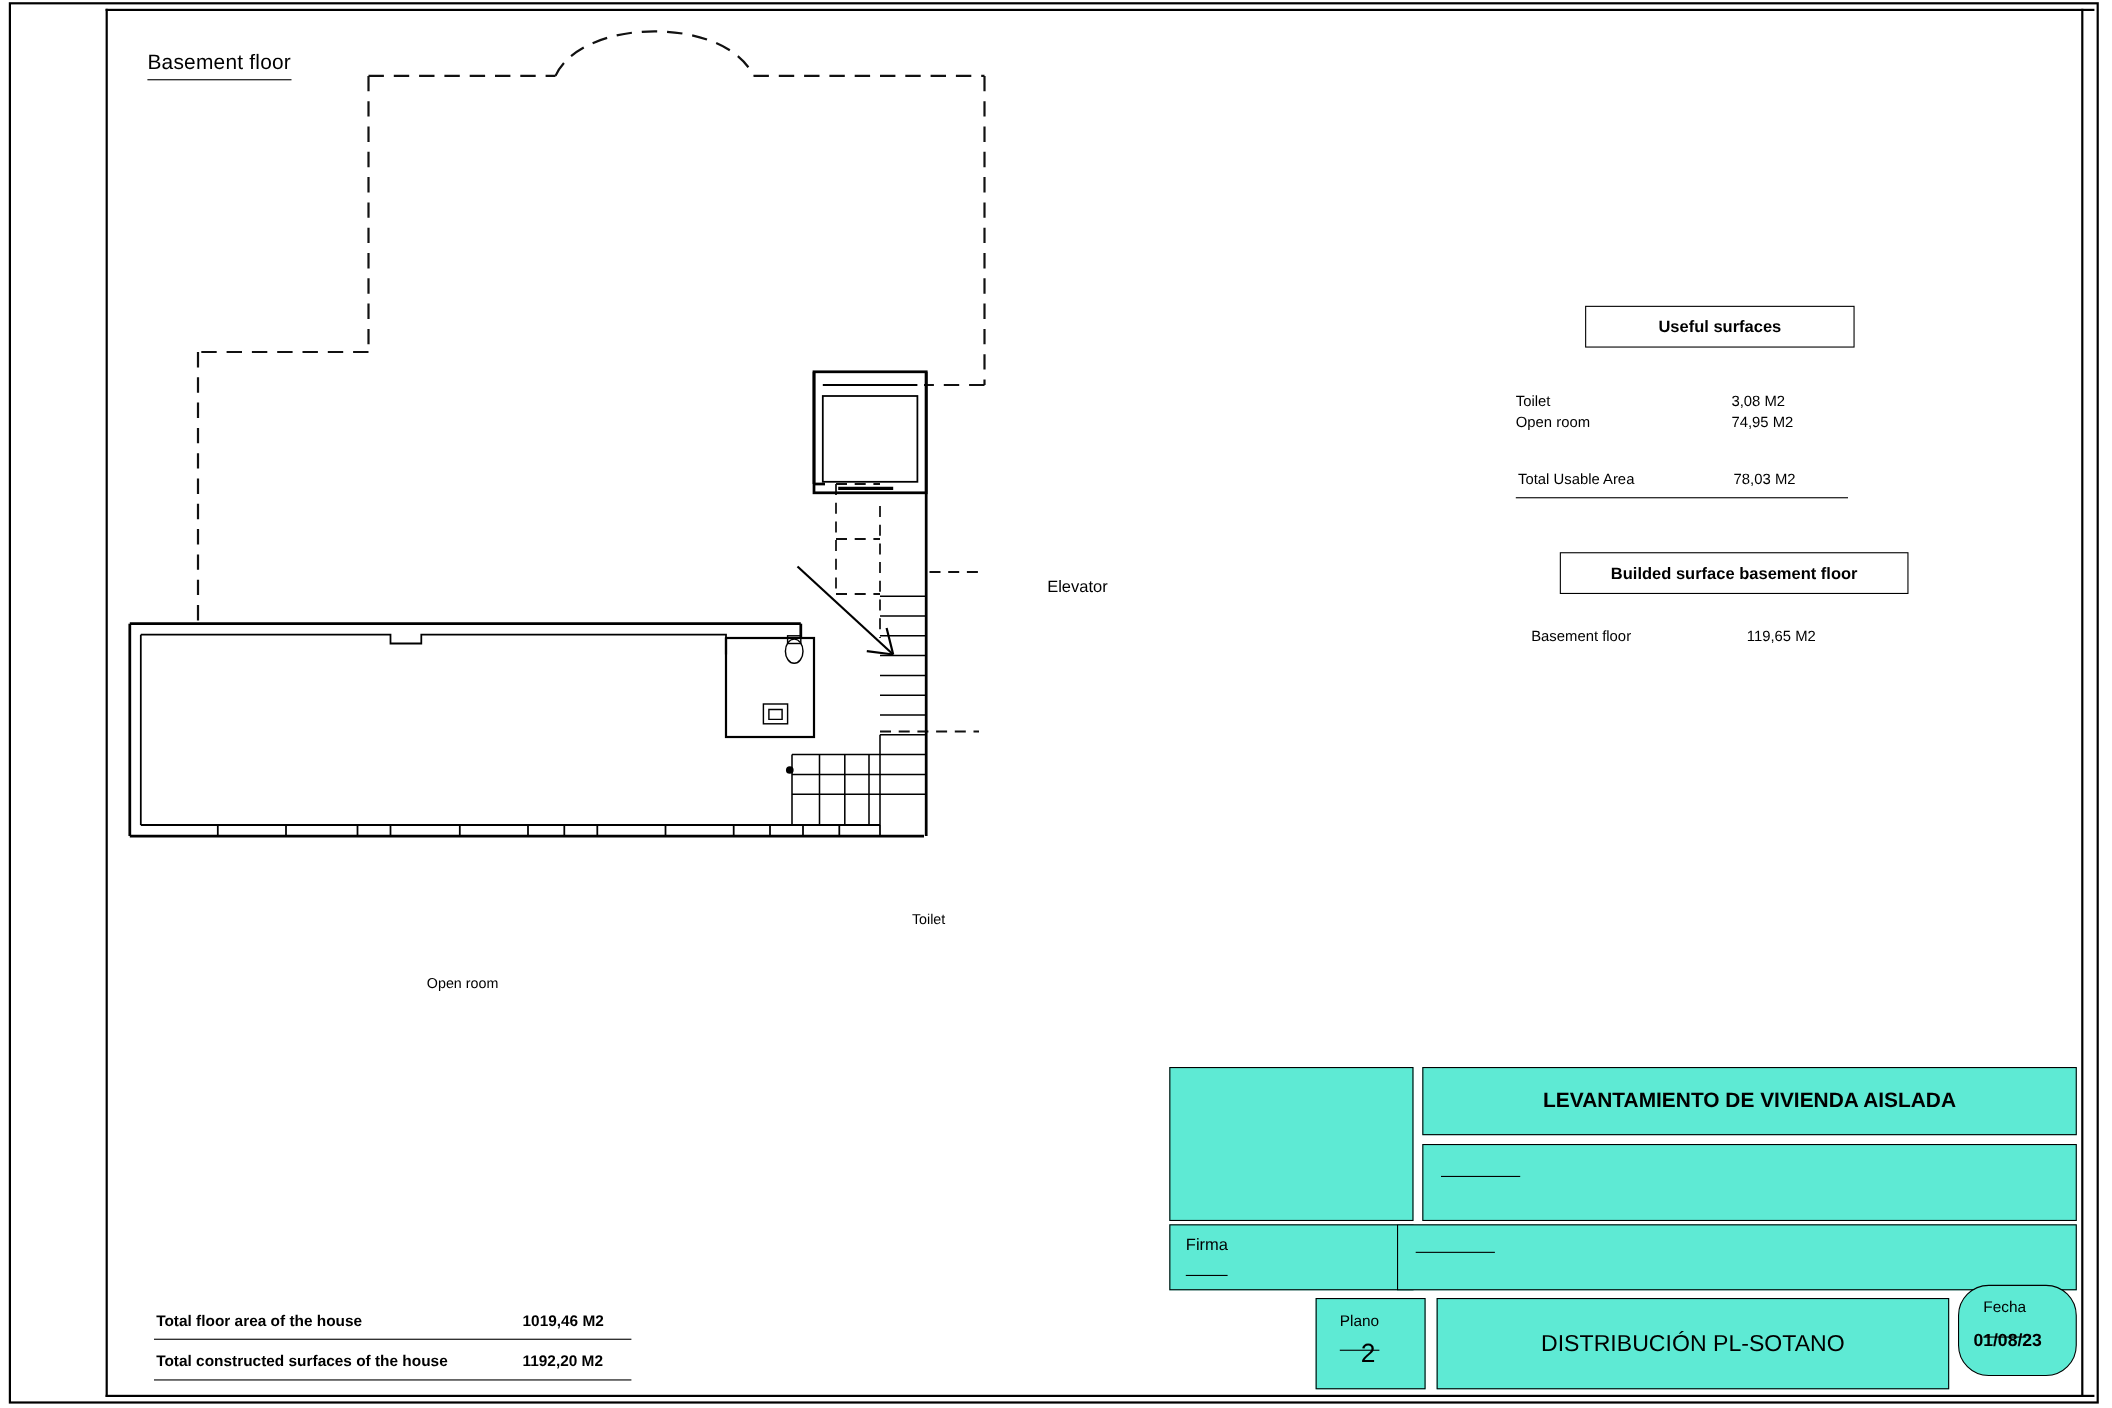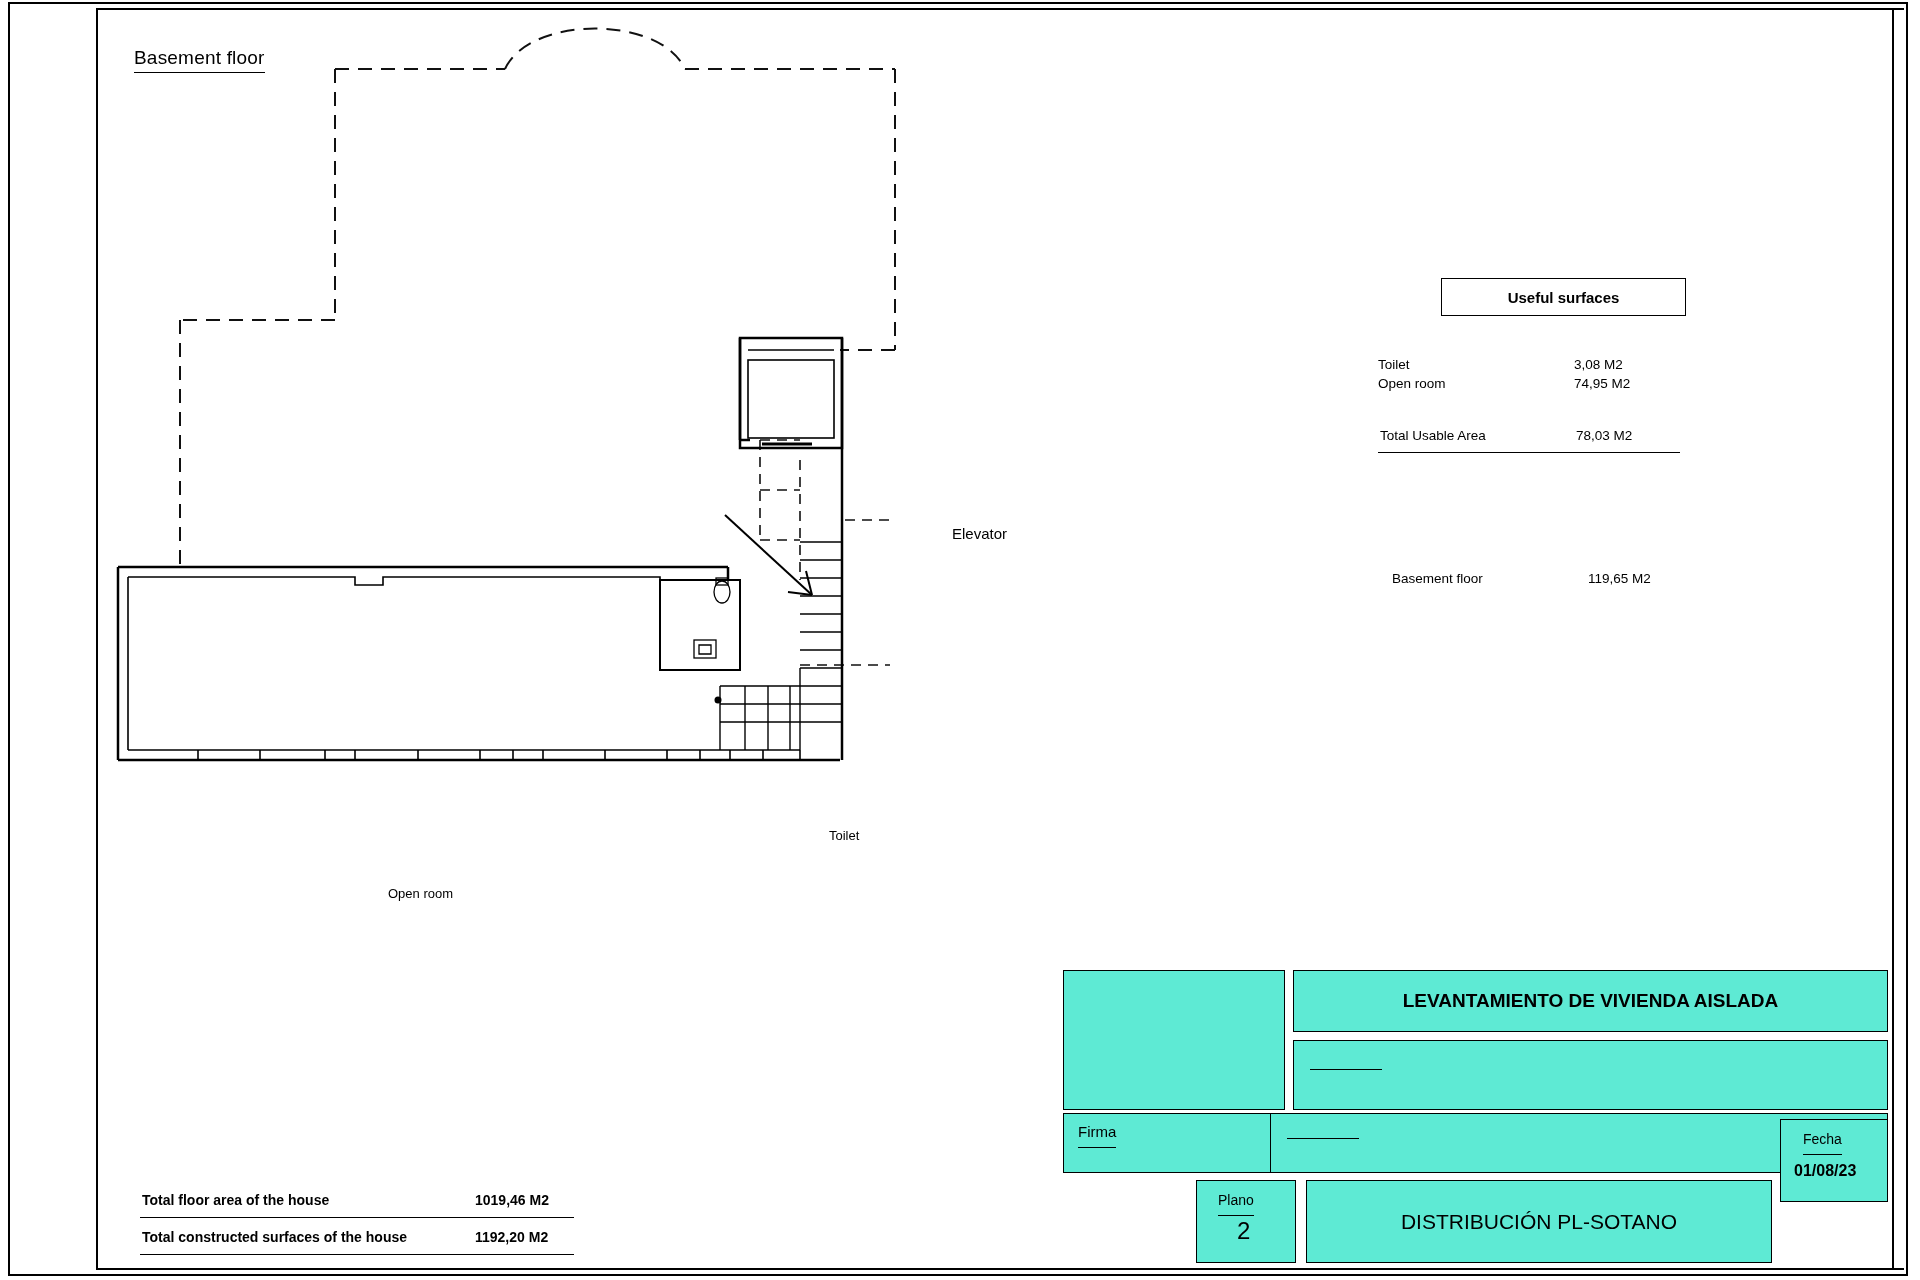--- a/index.html
+++ b/index.html
@@ -114,21 +114,21 @@
     white-space: nowrap;
   }
   .tb-center {
     display: flex;
     align-items: center;
     justify-content: center;
     text-align: center;
   }
   .underlined {
     border-bottom: 1.2px solid #000;
-    padding-bottom: 7px;
+    padding-bottom: 19px;
   }
   svg { display: block; }
 </style>
 </head>
 <body>
 
 <div id="sheet">
 
   <div class="frame-outer"></div>
   <div class="frame-inner"></div>
@@ -261,20 +261,21 @@
     <span class="lbl">Open room</span>
     <span class="val">74,95  M2</span>
   </div>
 
   <div class="legend-row" style="left:1380px; top:428px;">
     <span class="lbl legend-strong">Total Usable Area</span>
     <span class="val legend-strong">78,03 M2</span>
   </div>
   <div class="rule" style="left:1378px; top:452px; width:302px;"></div>
 
+  <div class="legend-box" style="left:1378px; top:502px; width:317px; height:38px;">Builded surface basement floor</div>
 
   <div class="legend-row" style="left:1392px; top:571px;">
     <span class="lbl legend-strong">Basement floor</span>
     <span class="val legend-strong">119,65 M2</span>
   </div>
 
   <div class="total-line" style="left:142px; top:1192px;">
     <span class="lbl">Total floor area of the house</span>
     <span class="val">1019,46 M2</span>
   </div>
@@ -303,18 +304,18 @@
   </div>
 
 
   <div class="tb" style="left:1196px; top:1180px; width:100px; height:83px;">
     <div class="tb-text underlined" style="left:21px; top:11px; font-size:14px;">Plano</div>
     <div class="tb-text" style="left:40px; top:36px; font-size:24px;">2</div>
   </div>
 
   <div class="tb tb-center" style="left:1306px; top:1180px; width:466px; height:83px; font-size:21px;">DISTRIBUCIÓN PL-SOTANO</div>
 
-  <div class="tb" style="left:1780px; top:1119px; width:108px; height:83px;">
+  <div class="tb" style="left:1780px; top:1168px; width:108px; height:83px;border-radius:28px;">
     <div class="tb-text underlined" style="left:22px; top:11px; font-size:14px;">Fecha</div>
     <div class="tb-text" style="left:13px; top:42px; font-size:16px; font-weight:bold;">01/08/23</div>
   </div>
 
 </div>
 
 </body></html>

